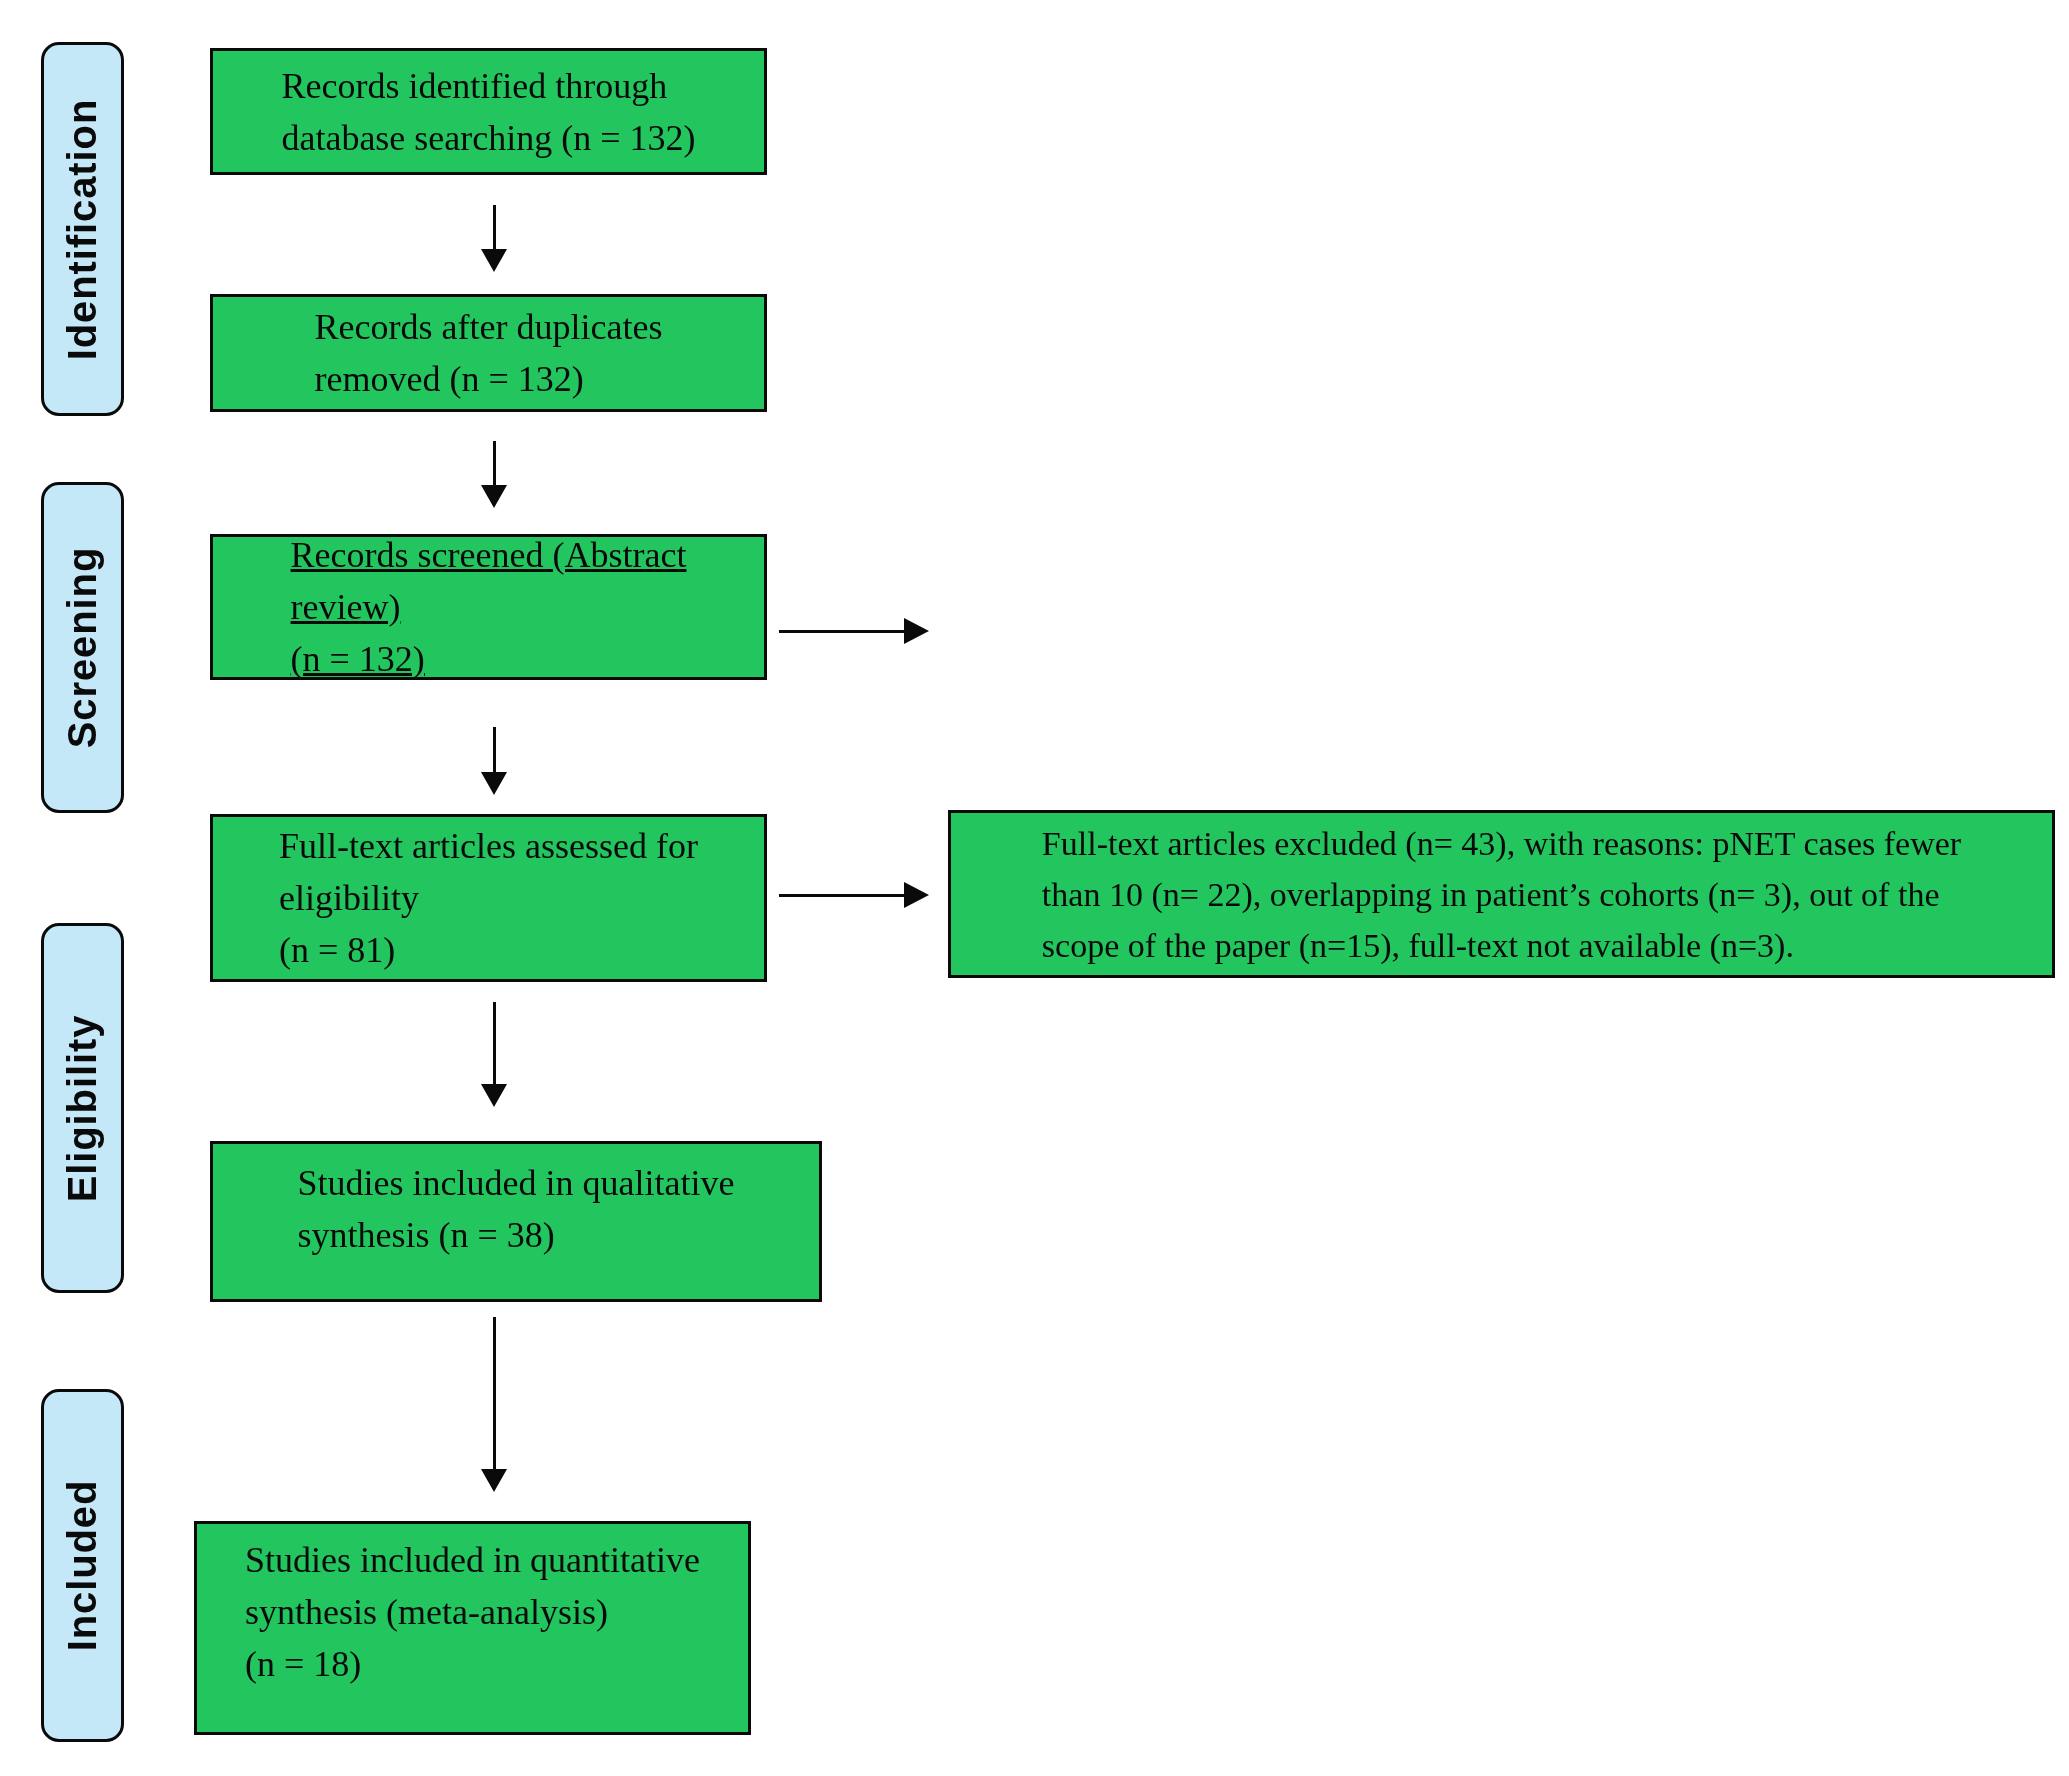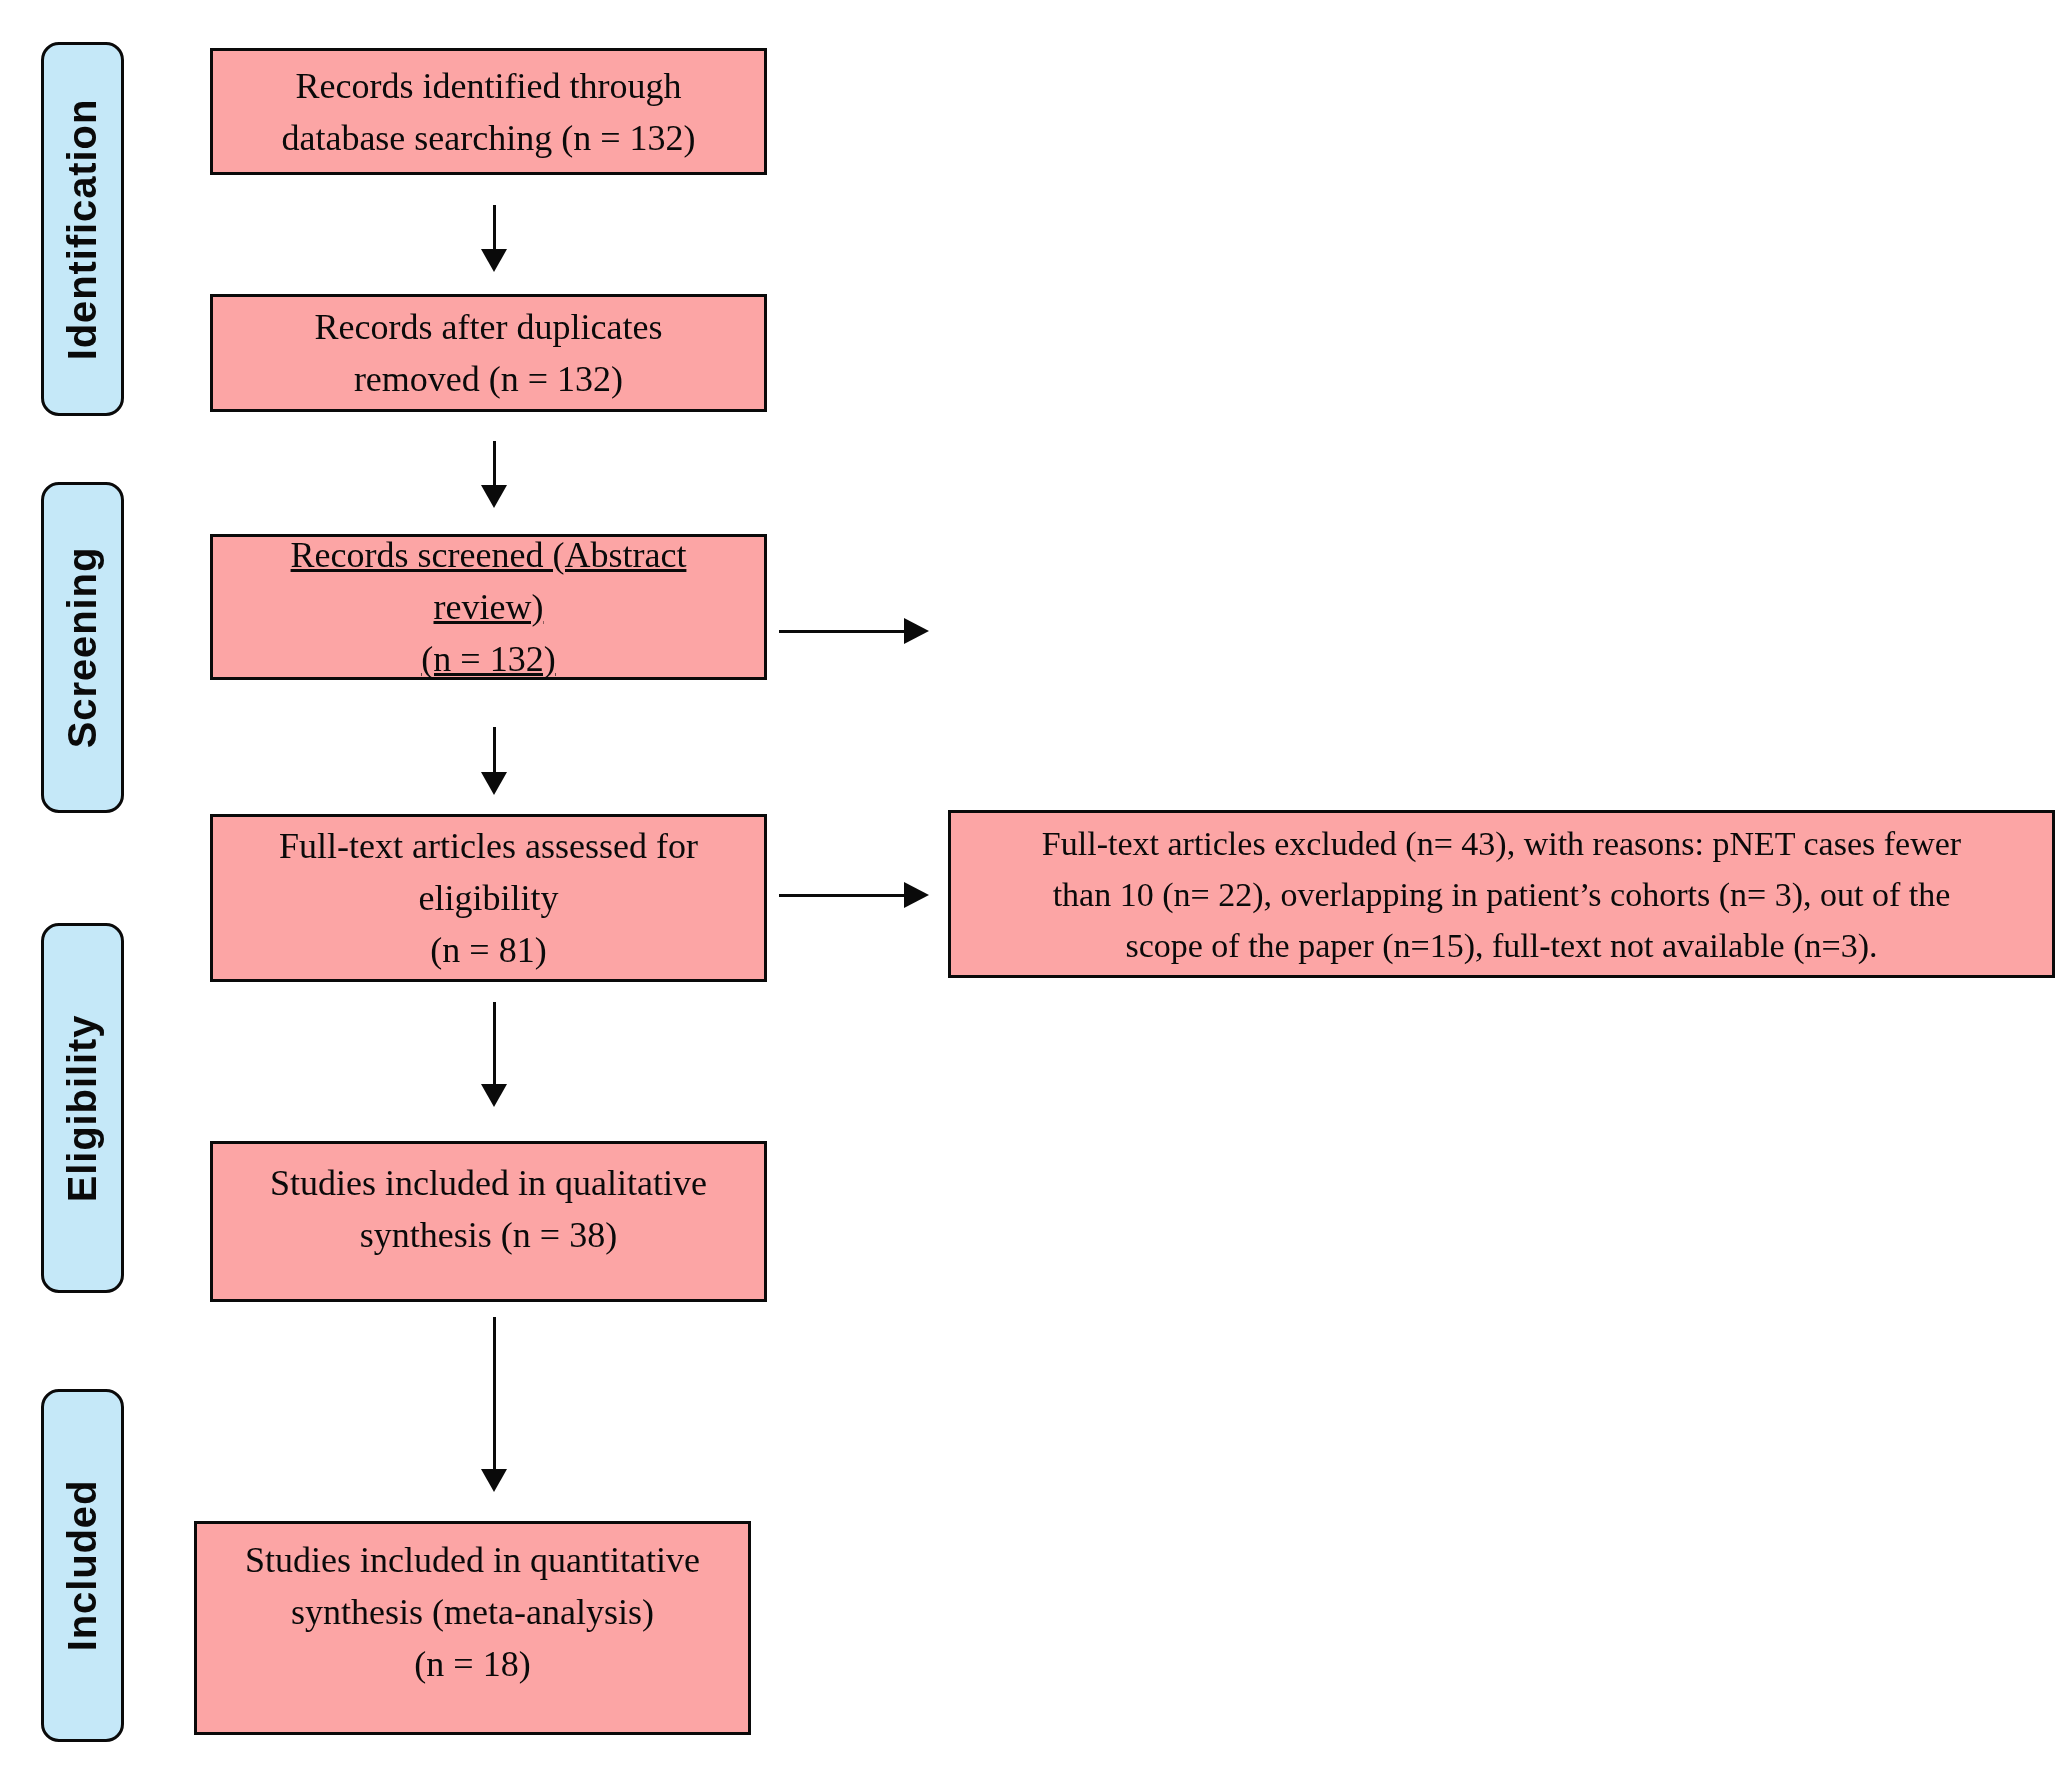--- a/index.html
+++ b/index.html
@@ -34,27 +34,27 @@
     white-space: nowrap;
     font-family: "Liberation Sans", sans-serif;
     font-weight: bold;
     font-size: 40px;
     letter-spacing: 0.9px;
     color: #0a0a0a;
   }
   
   .fbox {
     position: absolute;
-    background: #fca5a5;
+    background: #22c55e;
     border: 3.6px solid #0a0a0a;
     box-sizing: border-box;
     display: flex;
     align-items: center;
     justify-content: center;
-    text-align: center;
+    text-align: left;
     white-space: pre-line;
     font-size: 36px;
     line-height: 52px;
     padding: 0 20px;
   }
   .fbox.small-pad-bottom { padding-bottom: 25px; }
   .fbox.big-pad-bottom   { padding-bottom: 32px; }
   .fbox.tight            { font-size: 34px; line-height: 51px; }
   
   .varrow {
@@ -129,21 +129,21 @@
 removed (n = 132)</div>
 
   <div class="fbox" style="left:210px;top:534px;width:557px;height:146px;text-decoration:underline;">Records screened (Abstract
 review)
 (n = 132)</div>
 
   <div class="fbox" style="left:210px;top:814px;width:557px;height:168px;">Full-text articles assessed for
 eligibility
 (n = 81)</div>
 
-  <div class="fbox small-pad-bottom" style="left:210px;top:1141px;width:557px;height:161px;">Studies included in qualitative
+  <div class="fbox small-pad-bottom" style="left:210px;top:1141px;width:612px;height:161px;">Studies included in qualitative
 synthesis (n = 38)</div>
 
   <div class="fbox big-pad-bottom" style="left:194px;top:1521px;width:557px;height:214px;">Studies included in quantitative
 synthesis (meta-analysis)
 (n = 18)</div>
 
 
   <div class="fbox tight" style="left:948px;top:810px;width:1107px;height:168px;">Full-text articles excluded (n= 43), with reasons: pNET cases fewer
 than 10 (n= 22), overlapping in patient’s cohorts (n= 3), out of the
 scope of the paper (n=15), full-text not available (n=3).</div>

